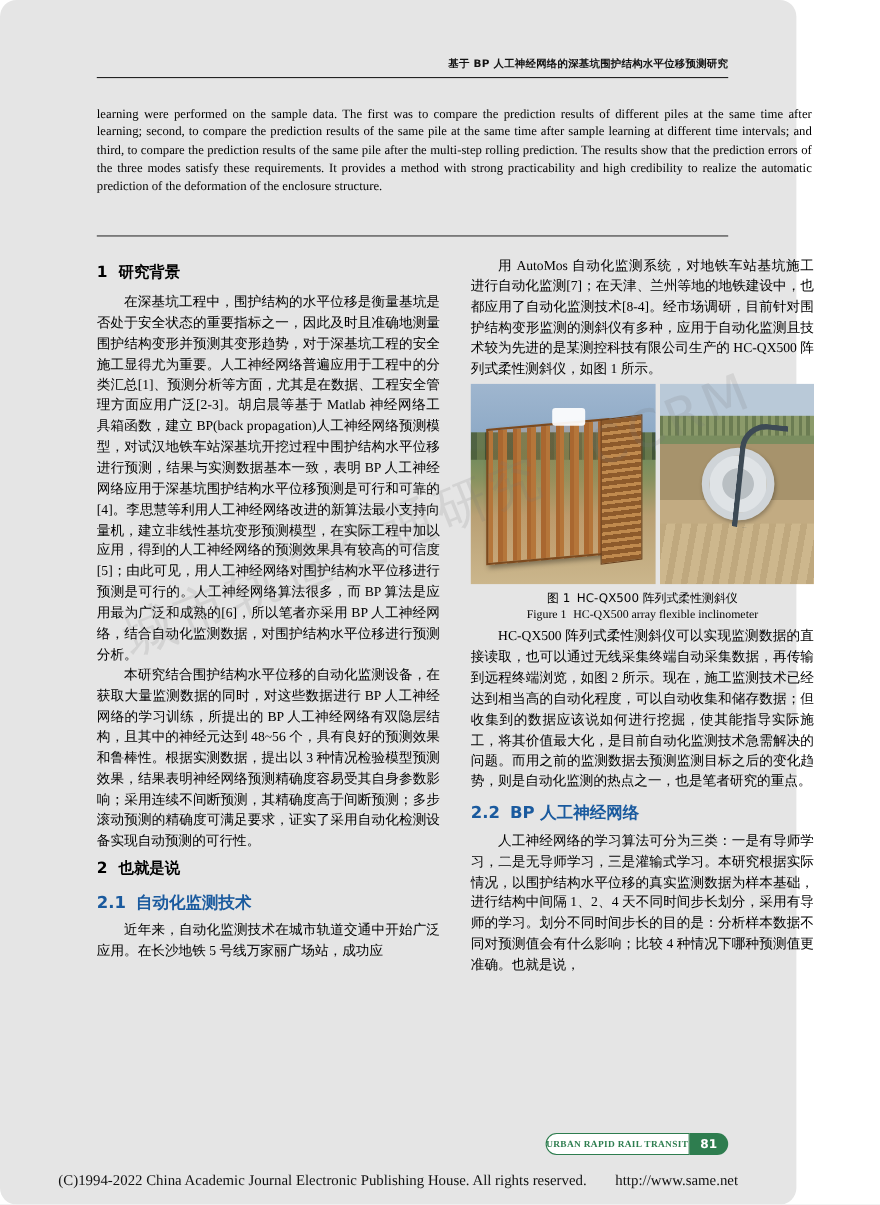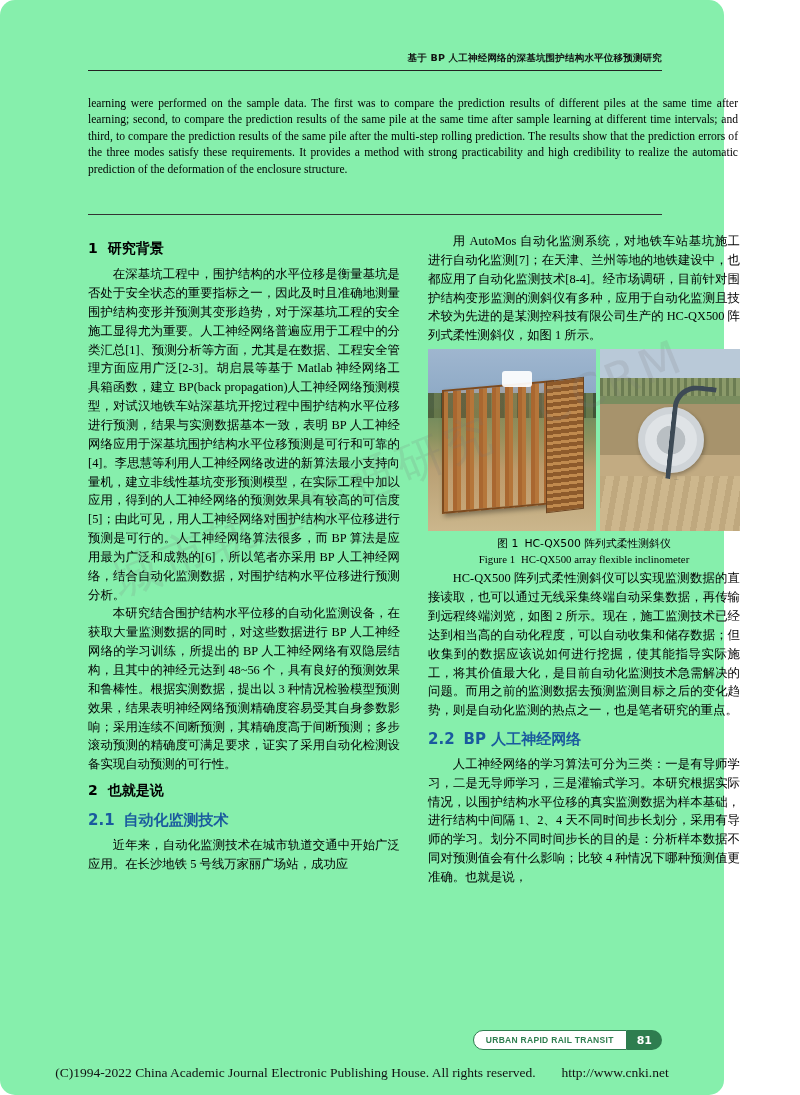--- a/index.html
+++ b/index.html
@@ -10,21 +10,21 @@
     background: #ffffff;
     font-family: "Liberation Serif", serif;
     color: #000;
     position: relative;
     overflow: hidden;
   }
   .page {
     position: absolute;
     left: 0; top: 0;
     width: 724px; height: 1095px;
-    background: #86efac;
+    background: #e5e5e5;
     border-radius: 15px;
   }
   
   .runhead {
     position: absolute;
     right: 62px;
     top: 52px;
     font-family: "DejaVu Sans", sans-serif;
     font-size: 9.5px;
     font-weight: bold;
@@ -193,24 +193,24 @@
     right: 62px;
     bottom: 45px;
     display: flex;
     align-items: stretch;
     height: 20px;
   }
   .badge-name {
     background: #fff;
     border: 1.3px solid #2e7d4f;
     color: #2e7d4f;
-    font-family: Liberation Sans, sans-serif;
+    font-family: Liberation Serif, serif;
     font-size: 8.5px;
     font-weight: bold;
-    padding: 0 12px;
+    padding: 0 0;
     display: flex; align-items: center;
     border-radius: 10px 0 0 10px;
     letter-spacing: .3px;
   }
   .badge-num {
     background: #2e7d4f;
     color: #fff;
     font-family: "DejaVu Sans", sans-serif;
     font-size: 11px;
     font-weight: bold;
@@ -297,16 +297,16 @@
     <span class="w1">城市轨道交通研究</span>
     <span class="w2">CCRM</span>
   </div>
 
   <div class="foot-badge">
     <div class="badge-name">URBAN RAPID RAIL TRANSIT</div>
     <div class="badge-num">81</div>
   </div>
 
   <div class="copyline">
-    <span>(C)1994-2022 China Academic Journal Electronic Publishing House. All rights reserved.</span><span class="url">http://www.cnki.net</span>
+    <span>(C)1994-2022 China Academic Journal Electronic Publishing House. All rights reserved.</span><span class="url">http://www.same.net</span>
   </div>
 
 </div>
 
 </body></html>

